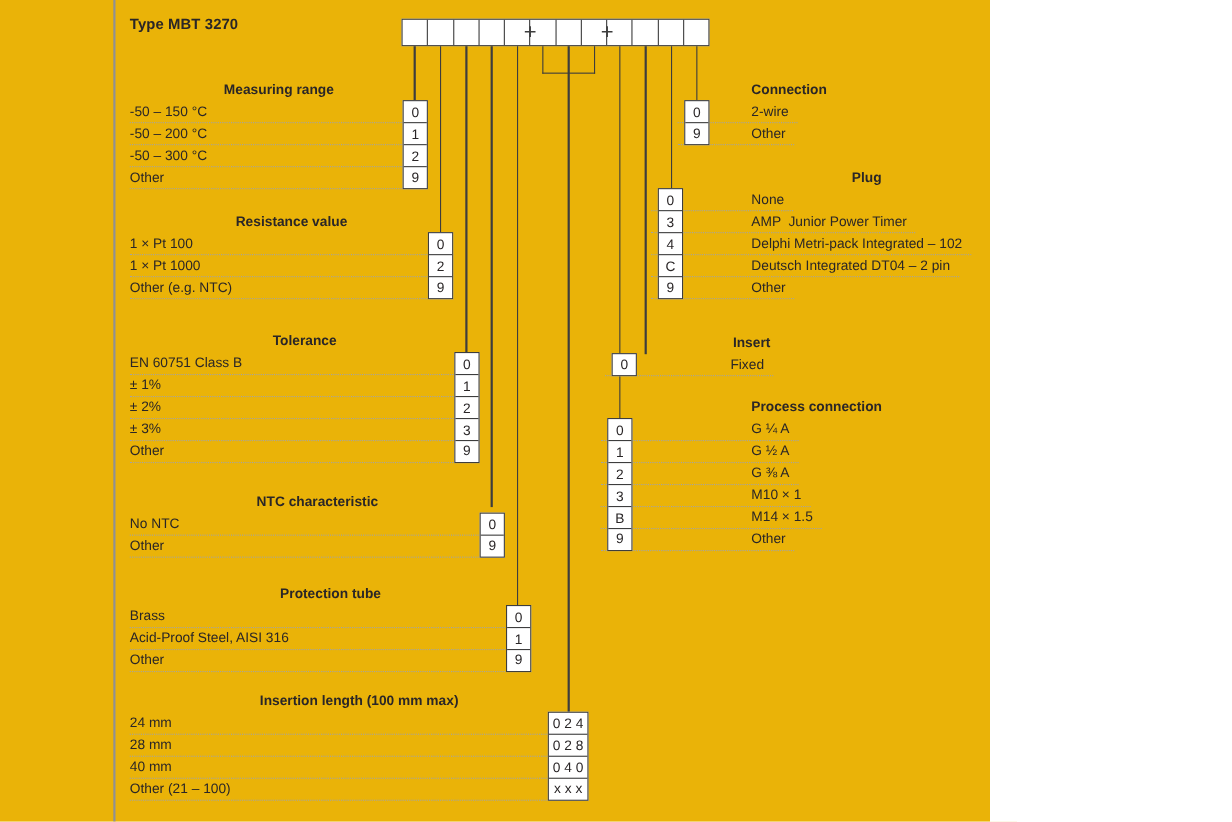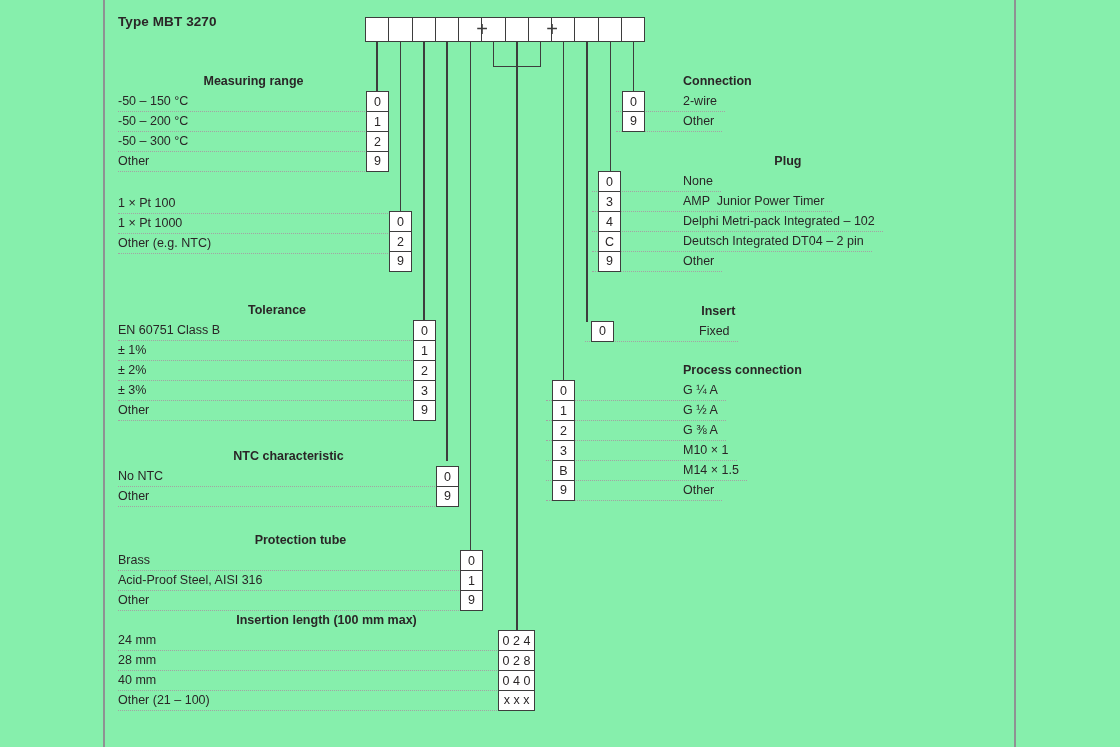--- a/index.html
+++ b/index.html
@@ -1,17 +1,17 @@
 <!DOCTYPE html>
 <html><head>
 <meta charset="utf-8">
 <style>
   html,body{margin:0;padding:0;background:#fff;}
   .page{
-    position:relative;width:1120px;height:747px;background:#86efac;overflow:hidden;
+    position:relative;width:900px;height:747px;background:#eab308;overflow:hidden;
     font-family:"Liberation Sans","DejaVu Sans",sans-serif;
     font-size:12.5px;color:#2a2627;
   }
   .pageline{position:absolute;top:0;height:747px;width:1.5px;background:#8f9193;}
   .title{position:absolute;left:118px;top:14px;font-size:13.5px;font-weight:bold;letter-spacing:.1px;}
 
   
   .coderow{position:absolute;left:365px;top:17px;width:280px;height:25px;
     border:1.5px solid #3d3d3d;box-sizing:border-box;display:flex;background:#fff;}
   .ccell{flex:1;border-right:1.5px solid #3d3d3d;}
@@ -84,20 +84,21 @@
     <div class="row"><span>Other</span></div>
     <div class="boxcol" style="right:0;width:21px">
       <div class="cell">0</div>
       <div class="cell">1</div>
       <div class="cell">2</div>
       <div class="cell">9</div>
     </div>
   </div>
 
   <div class="sec" style="left:118px;top:194px;width:294px">
+    <div class="hdr">Resistance value</div>
     <div class="row"><span>1 × Pt 100</span></div>
     <div class="row"><span>1 × Pt 1000</span></div>
     <div class="row"><span>Other (e.g. NTC)</span></div>
     <div class="boxcol" style="right:0;width:21px">
       <div class="cell">0</div>
       <div class="cell">2</div>
       <div class="cell">9</div>
     </div>
   </div>
 
@@ -132,21 +133,21 @@
     <div class="row"><span>Brass</span></div>
     <div class="row"><span>Acid-Proof Steel, AISI 316</span></div>
     <div class="row"><span>Other</span></div>
     <div class="boxcol" style="right:0;width:21px">
       <div class="cell">0</div>
       <div class="cell">1</div>
       <div class="cell">9</div>
     </div>
   </div>
 
-  <div class="sec" style="left:118px;top:613px;width:417px">
+  <div class="sec" style="left:118px;top:630px;width:417px">
     <div class="hdr">Insertion length (100 mm max)</div>
     <div class="row"><span>24 mm</span></div>
     <div class="row"><span>28 mm</span></div>
     <div class="row"><span>40 mm</span></div>
     <div class="row"><span>Other (21 – 100)</span></div>
     <div class="boxcol" style="right:0;width:35px">
       <div class="cell sp">024</div>
       <div class="cell sp">028</div>
       <div class="cell sp">040</div>
       <div class="cell sp">xxx</div>
@@ -172,21 +173,21 @@
     <div class="rowR" style="padding-left:91px"><span>Other</span></div>
     <div class="boxcol" style="left:6px;width:21px">
       <div class="cell">0</div>
       <div class="cell">3</div>
       <div class="cell">4</div>
       <div class="cell">C</div>
       <div class="cell">9</div>
     </div>
   </div>
 
-  <div class="sec" style="left:585px;top:304px">
+  <div class="sec" style="left:550px;top:304px">
     <div class="hdr" style="margin-left:114px">Insert</div>
     <div class="rowR" style="padding-left:114px"><span>Fixed</span></div>
     <div class="boxcol" style="left:6px;width:21px">
       <div class="cell">0</div>
     </div>
   </div>
 
   <div class="sec" style="left:546px;top:363px">
     <div class="hdr" style="margin-left:137px">Process connection</div>
     <div class="rowR" style="padding-left:137px"><span>G ¼ A</span></div>

